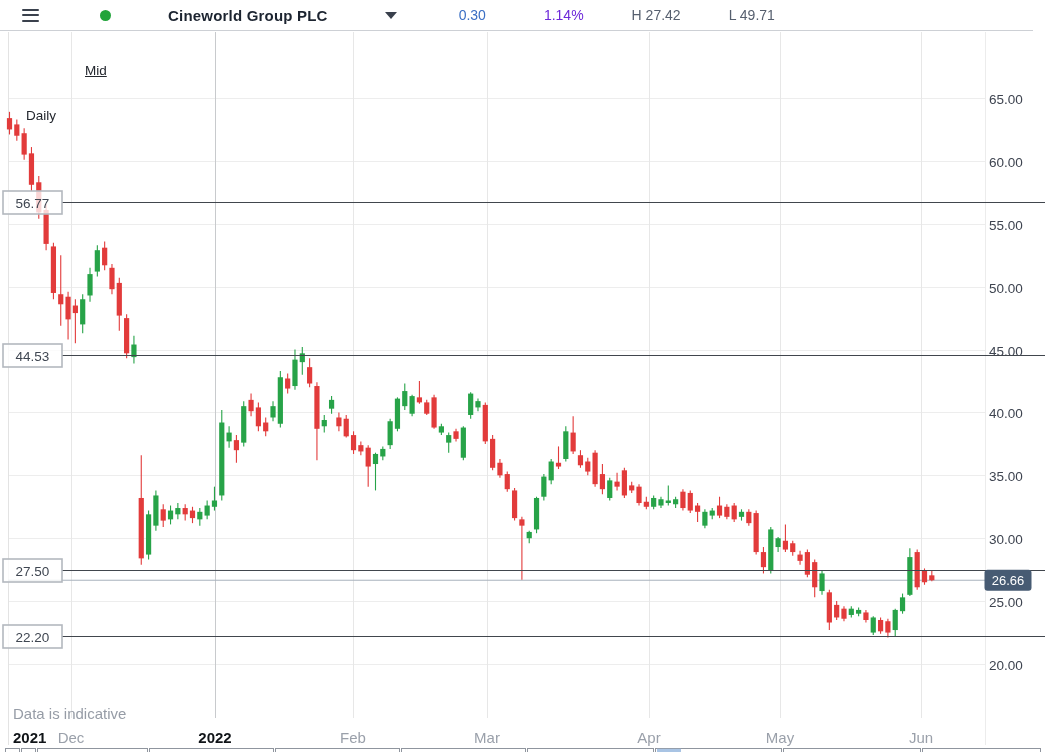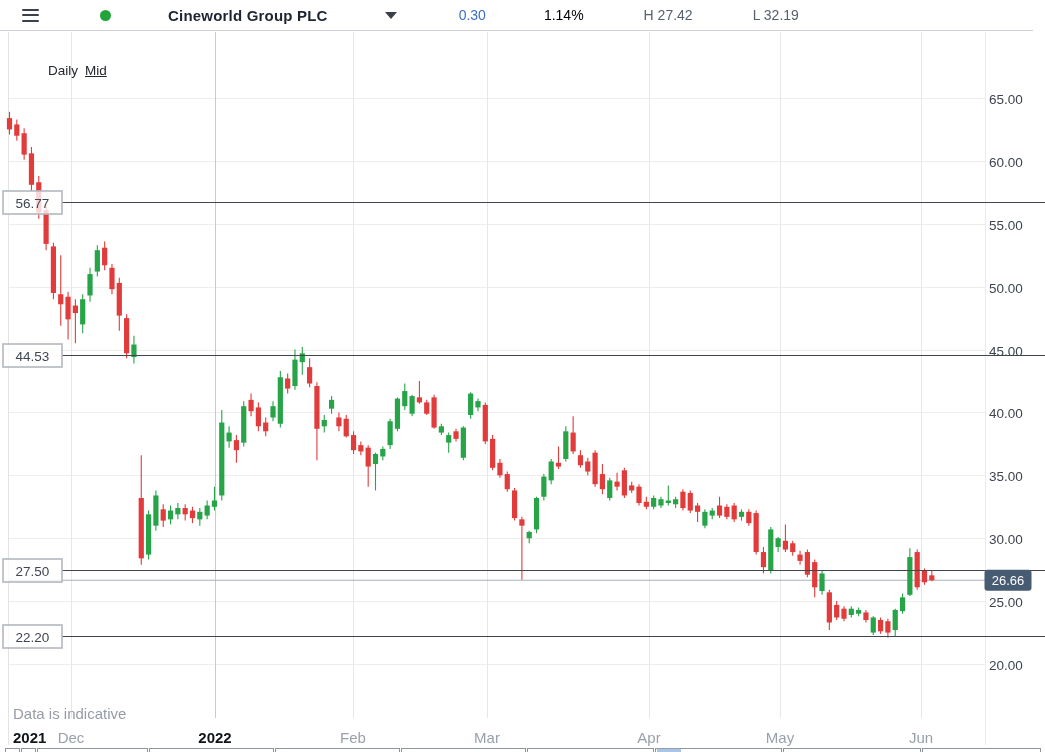--- a/index.html
+++ b/index.html
@@ -9,51 +9,51 @@
           border-bottom:1px solid #cdd0d5;display:flex;align-items:center;box-sizing:border-box;gap:48px;}
   .burger{width:17px;height:13px;margin-left:22px;display:flex;flex-direction:column;
           justify-content:space-between;cursor:pointer;}
   .burger i{display:block;height:2px;background:#3a414d;border-radius:1px;}
   .dot{width:11px;height:11px;border-radius:50%;margin-left:13px;}
   .title{margin-left:9px;font-size:15px;font-weight:bold;color:#1c2430;letter-spacing:.2px;}
   .caret{width:0;height:0;margin-left:9px;border-left:6px solid transparent;
          border-right:6px solid transparent;border-top:7px solid #39404c;cursor:pointer;}
   .chg{margin-left:14px;font-size:14px;text-align:center;}
   .pct{margin-left:10px;font-size:14px;}
-  .hl{margin-left:12px;font-size:14px;color:#565f6e;}
+  .hl{font-size:14px;color:#565f6e;}
   
   svg{position:absolute;left:0;top:0;}
   .tool{position:absolute;top:63px;font-size:13.5px;color:#23272e;cursor:pointer;}
-  .tool-daily{left:48px;}
+  .tool-daily{left:26px;margin-top:45px;}
   .tool-mid{left:85px;text-decoration:underline;}
   .indicative{position:absolute;left:13px;top:705px;font-size:15px;color:#969ca6;}
 </style>
 </head>
 <body>
 
 <div class="app">
 
   <div class="topbar">
     <div class="burger">
         <i></i>
         <i></i>
         <i></i>
       </div>
     <div class="dot" id="status-dot" style="background: rgb(33, 164, 58);"></div>
     <div class="title">Cineworld Group PLC</div>
     <div class="caret"></div>
     <div class="chg" id="chg" style="color: rgb(59, 111, 196);">0.30</div>
-    <div class="pct" id="pct" style="color: #000000;">1.14%</div>
+    <div class="pct" id="pct" style="color: #6d28d9;">1.14%</div>
     <div class="hl">
       <span>H</span>
       <span>27.42</span>
     </div>
     <div class="hl">
       <span>L</span>
-      <span>32.19</span>
+      <span>49.71</span>
     </div>
   </div>
 
   <svg id="chart-svg" width="1045" height="752">
       <line x1="8" x2="985" y1="98.5" y2="98.5" stroke="#ededed" stroke-width="1" shape-rendering="crispEdges"></line>
       <text x="989" y="103.5" font-size="13.5" fill="#3e4450">65.00</text>
       <line x1="8" x2="985" y1="161.5" y2="161.5" stroke="#ededed" stroke-width="1" shape-rendering="crispEdges"></line>
       <text x="989" y="166.5" font-size="13.5" fill="#3e4450">60.00</text>
       <line x1="8" x2="985" y1="224.5" y2="224.5" stroke="#ededed" stroke-width="1" shape-rendering="crispEdges"></line>
       <text x="989" y="229.5" font-size="13.5" fill="#3e4450">55.00</text>

